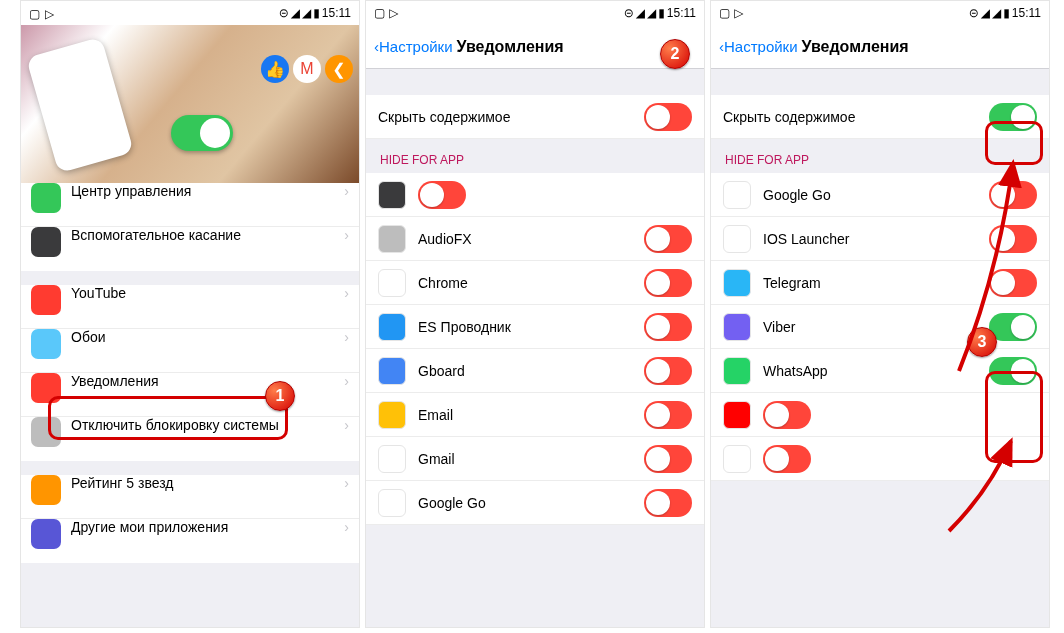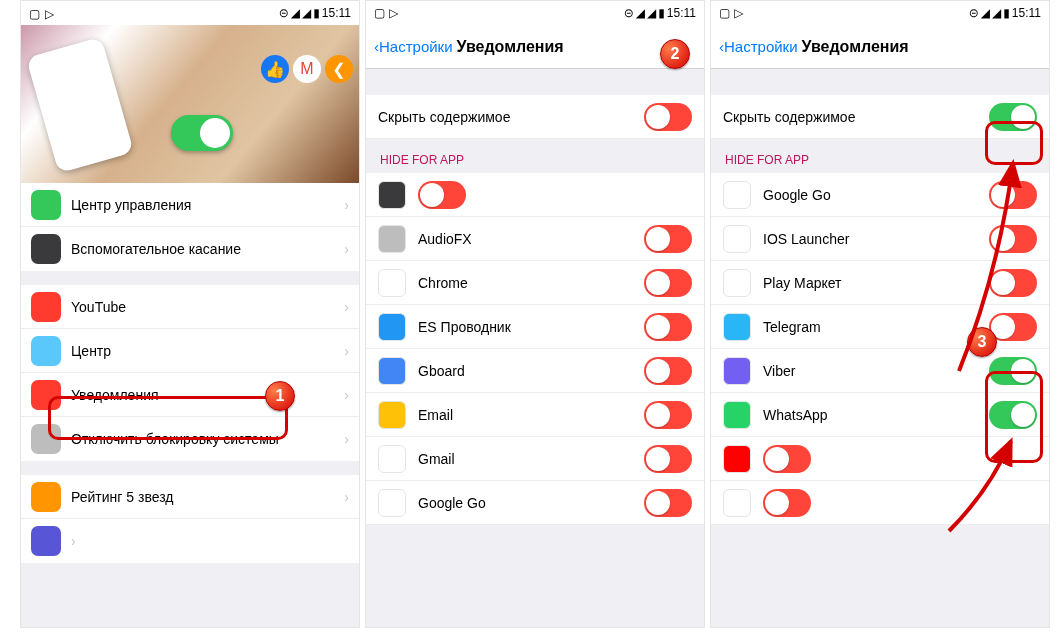--- a/index.html
+++ b/index.html
@@ -19,21 +19,21 @@
   .hero-toggle{position:absolute;left:150px;top:90px;width:62px;height:36px;border-radius:18px;background:#34c759;box-shadow:0 2px 4px rgba(0,0,0,.3);display:flex;align-items:center;justify-content:flex-end;padding:3px}
   .hero-toggle .knob{width:30px;height:30px;border-radius:50%;background:#fff}
   .hero-actions{position:absolute;right:6px;top:30px;display:flex;gap:4px}
   .hero-actions .circ{width:28px;height:28px;border-radius:50%;display:flex;align-items:center;justify-content:center}
   .circ.like{background:#1877f2;color:#fff}
   .circ.gmail{background:#fff;color:#ea4335}
   .circ.share{background:#ff9500;color:#fff}
 
   .group{background:#fff;margin-top:14px}
   .group.first{margin-top:0}
-  .row{height:44px;display:flex;align-items:center;padding:0 10px;border-bottom:1px solid #ececec;position:relative}
+  .row{height:44px;display:flex;align-items:flex-start;padding:0 10px;border-bottom:1px solid #ececec;position:relative}
   .row:last-child{border-bottom:none}
   .row .appicon{width:30px;height:30px;border-radius:7px;margin-right:10px;display:flex;align-items:center;justify-content:center;flex-shrink:0}
   .row .lbl{flex:1;font-size:14px;color:#000}
   .row .chev{color:#c7c7cc;font-size:14px}
   .highlight{position:absolute;border:3px solid #d40000;border-radius:10px;pointer-events:none}
   .highlight.h1{left:27px;top:395px;width:240px;height:44px}
 
   .navhdr{height:44px;background:#fff;display:flex;align-items:center;padding:0 8px;border-bottom:1px solid #d1d1d6}
   .navhdr .back{color:#007aff;font-size:15px;display:flex;align-items:center}
   .navhdr .title{font-size:16px;font-weight:600;margin-left:4px;color:#000}
@@ -97,21 +97,21 @@
       </div>
     </div>
   <div class="group" id="g2">
       <div class="row">
         <div class="appicon" style="background:#ff3b30"></div>
         <span class="lbl">YouTube</span>
         <span class="chev">›</span>
       </div>
       <div class="row">
         <div class="appicon" style="background:#5ac8fa"></div>
-        <span class="lbl">Центр</span>
+        <span class="lbl">Обои</span>
         <span class="chev">›</span>
       </div>
       <div class="row">
         <div class="appicon" style="background:#ff3b30"></div>
         <span class="lbl">Уведомления</span>
         <span class="chev">›</span>
       </div>
       <div class="row">
         <div class="appicon" style="background:#bdbdbd"></div>
         <span class="lbl">Отключить блокировку системы</span>
@@ -119,20 +119,21 @@
       </div>
     </div>
   <div class="group" id="g3">
       <div class="row">
         <div class="appicon" style="background:#ff9500"></div>
         <span class="lbl">Рейтинг 5 звезд</span>
         <span class="chev">›</span>
       </div>
       <div class="row">
         <div class="appicon" style="background:#5856d6"></div>
+        <span class="lbl">Другие мои приложения</span>
         <span class="chev">›</span>
       </div>
     </div>
 
   <div class="highlight h1"></div>
   <div class="badge b1">1</div>
 </div>
 
 <div class="frame b">
   <div class="statusbar">
@@ -250,27 +251,20 @@
       <div class="trow">
         <div class="aicon" style="background:#fff;border:1px solid #e5e5e5"></div>
         <span class="albl">Google Go</span>
         <div class="tog offred">
           <div class="k"></div>
         </div>
       </div>
       <div class="trow">
         <div class="aicon" style="background:#fff;border:1px solid #e5e5e5"></div>
         <span class="albl">IOS Launcher</span>
-        <div class="tog offred">
-          <div class="k"></div>
-        </div>
-      </div>
-      <div class="trow">
-        <div class="aicon" style="background:#fff;border:1px solid #e5e5e5"></div>
-        <span class="albl">Play Маркет</span>
         <div class="tog offred">
           <div class="k"></div>
         </div>
       </div>
       <div class="trow">
         <div class="aicon" style="background:#29b6f6;border:1px solid #e5e5e5"></div>
         <span class="albl">Telegram</span>
         <div class="tog offred">
           <div class="k"></div>
         </div>

